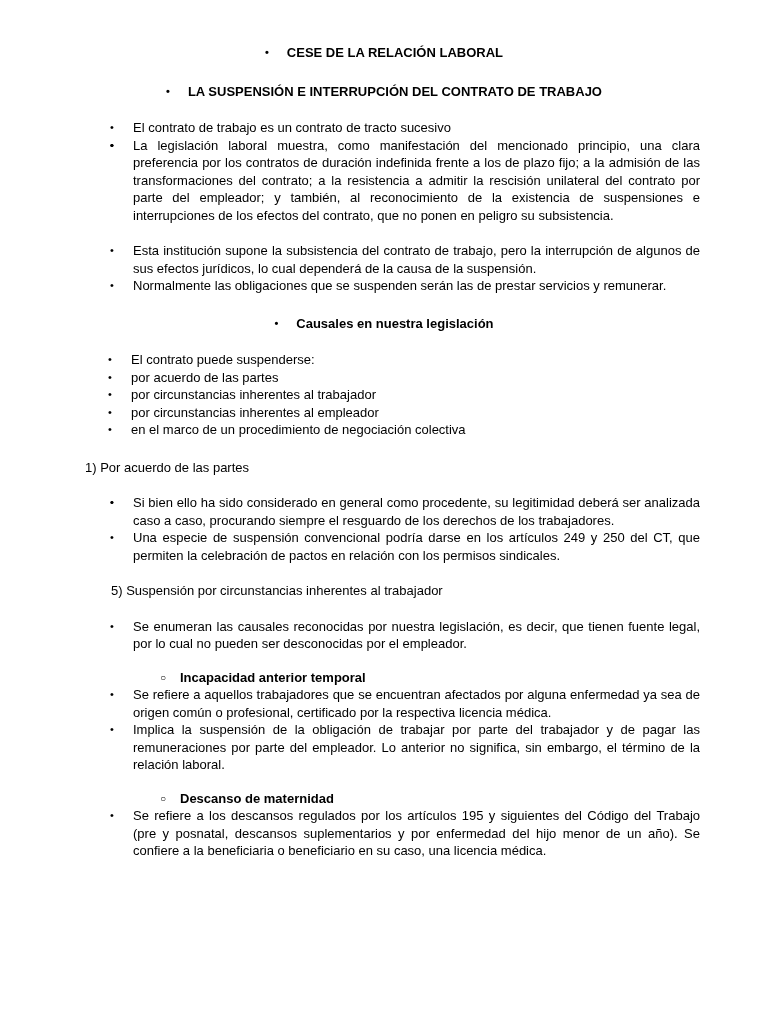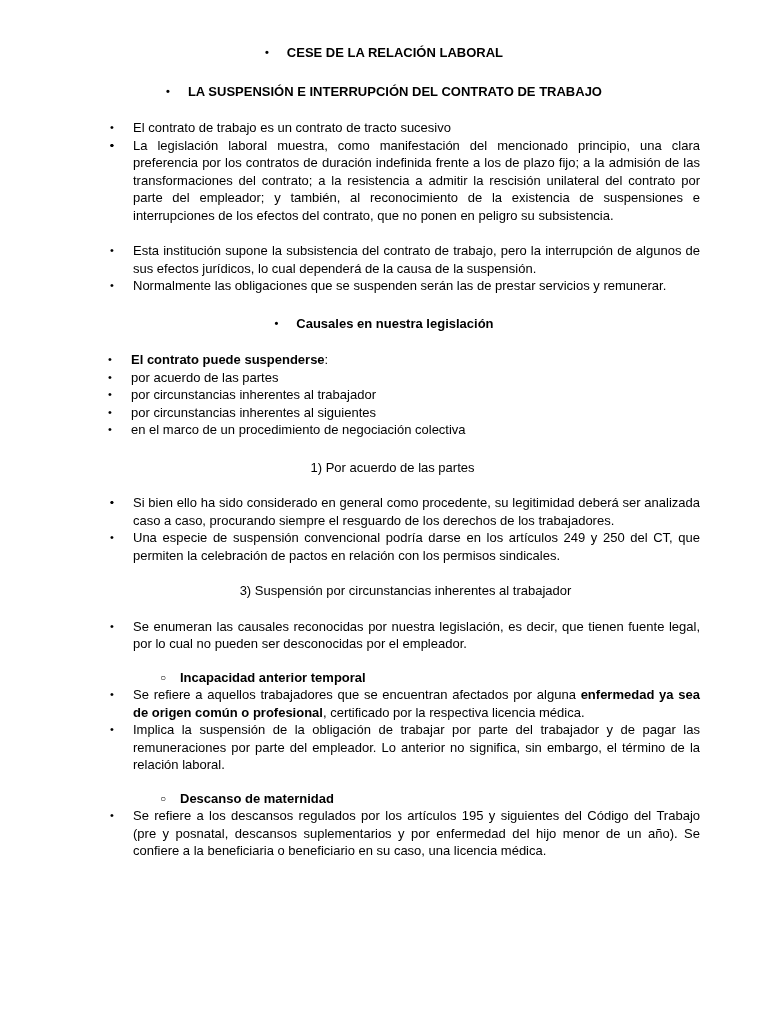--- a/index.html
+++ b/index.html
@@ -93,26 +93,26 @@
   }
 
   .li .txt { display: block; }
   .nowrap-item { text-align: left; }
 
   
   .num-heading {
     font-size: 13px;
     line-height: 17.5px;
     margin: 0;
-    text-align: center;
+    text-align: left;
   }
   .num-1 { padding-left: 17px; }
   .num-2 { padding-left: 43px; }
 
-  b, strong { font-weight: bold; }
+  b, strong { font-weight: normal; }
 </style>
 </head>
 <body>
 
 <div class="page">
 
   <div class="center-heading">
     <span class="bullet">•</span>
     <span class="htext">CESE DE LA RELACIÓN LABORAL</span>
   </div>
@@ -168,21 +168,21 @@
   <div class="li lvl1b nowrap-item">
     <span class="bullet">•</span>
     <span class="txt">por acuerdo de las partes</span>
   </div>
   <div class="li lvl1b nowrap-item">
     <span class="bullet">•</span>
     <span class="txt">por circunstancias inherentes al trabajador</span>
   </div>
   <div class="li lvl1b nowrap-item">
     <span class="bullet">•</span>
-    <span class="txt">por circunstancias inherentes al siguientes</span>
+    <span class="txt">por circunstancias inherentes al empleador</span>
   </div>
   <div class="li lvl1b nowrap-item">
     <span class="bullet">•</span>
     <span class="txt">en el marco de un procedimiento de negociación colectiva</span>
   </div>
 
   <div class="gap-20"></div>
 
   <div class="num-heading num-1">1) Por acuerdo de las partes</div>
 
@@ -195,21 +195,21 @@
     <span class="bullet">•</span>
     <span class="txt">Si bien ello ha sido considerado en general como procedente, su legitimidad deberá ser analizada caso a caso, procurando siempre el resguardo de los derechos de los trabajadores.</span>
   </div>
   <div class="li lvl1">
     <span class="bullet">•</span>
     <span class="txt">Una especie de suspensión convencional podría darse en los artículos 249 y 250 del CT, que permiten la celebración de pactos en relación con los permisos sindicales.</span>
   </div>
 
   <div class="gap-18"></div>
 
-  <div class="num-heading num-2">3) Suspensión por circunstancias inherentes al trabajador</div>
+  <div class="num-heading num-2">5) Suspensión por circunstancias inherentes al trabajador</div>
 
   <div class="gap-18"></div>
 
   <div class="li lvl1">
     <span class="bullet">•</span>
     <span class="txt">Se enumeran las causales reconocidas por nuestra legislación, es decir, que tienen fuente legal, por lo cual no pueden ser desconocidas por el empleador.</span>
   </div>
 
   <div class="gap-16"></div>
 

